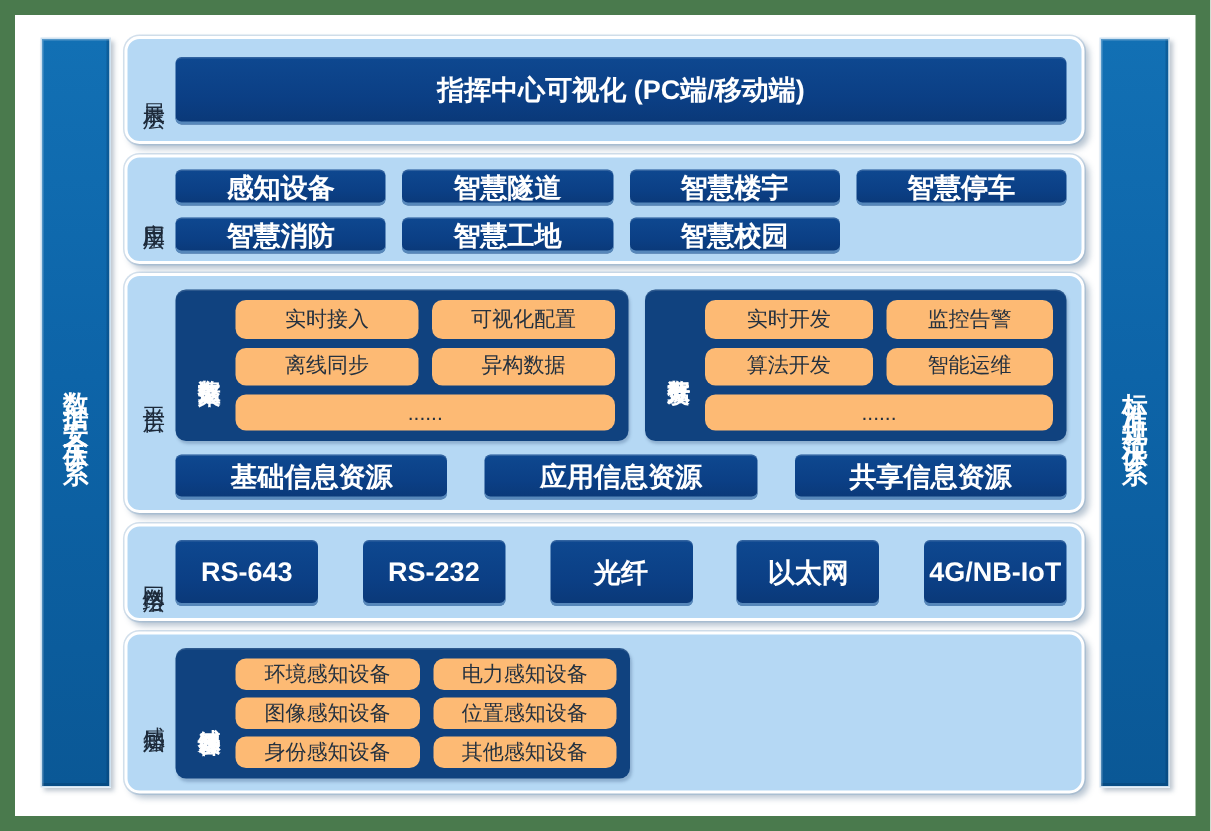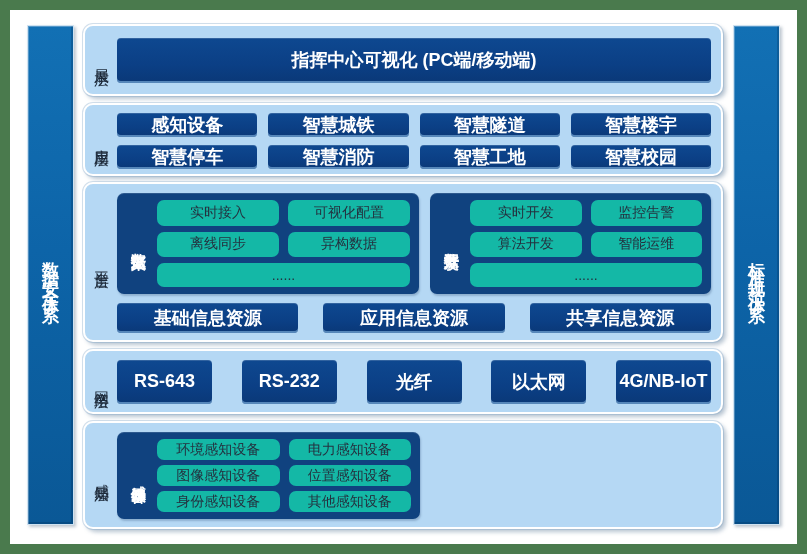--- a/index.html
+++ b/index.html
@@ -64,21 +64,21 @@
   .group{
     background:#10427f;border-radius:7px;display:flex;padding:7px 9px;box-sizing:border-box;
     box-shadow:inset 0 1px 0 rgba(255,255,255,.12), 1px 2px 2px rgba(70,100,140,.35);
   }
   .group-label{flex:0 0 24px;display:flex;align-items:center;justify-content:center;
     color:#ffffff;font-size:15px;font-weight:bold;letter-spacing:1px;}
   .group-grid{flex:1;display:grid;grid-template-columns:1fr 1fr;margin-left:7px;min-width:0;}
   .plat-grid{height:104px;}
   .plat-grid .group-grid{gap:6px 9px;}
   .white-box{
-    background:#14b8a6;border-radius:7px;display:flex;align-items:center;justify-content:center;
+    background:#fdba74;border-radius:7px;display:flex;align-items:center;justify-content:center;
     color:#24313f;font-size:14px;white-space:nowrap;overflow:hidden;
   }
   .span2{grid-column:1 / -1;}
   .g-agg{width:302px;flex:0 0 302px;}
   .g-dev{flex:1;}
   .resources{display:flex;gap:25px;margin-top:9px;height:31px;}
   .resources .navy{flex:1;}
 
   
   .p-network .content{display:flex;justify-content:space-between;align-items:center;padding:10px 10px 10px 0;box-sizing:border-box;}
@@ -108,21 +108,20 @@
       <div class="layer-label v-text">展示层</div>
       <div class="content">
         <div class="navy title-box">指挥中心可视化 (PC端/移动端)</div>
       </div>
     </section>
 
     <section class="panel p-application">
       <div class="layer-label v-text">应用层</div>
       <div class="content app-grid">
         <div class="navy">感知设备</div>
-        <div class="navy">智慧城铁</div>
         <div class="navy">智慧隧道</div>
         <div class="navy">智慧楼宇</div>
         <div class="navy">智慧停车</div>
         <div class="navy">智慧消防</div>
         <div class="navy">智慧工地</div>
         <div class="navy">智慧校园</div>
       </div>
     </section>
 
     <section class="panel p-platform">

